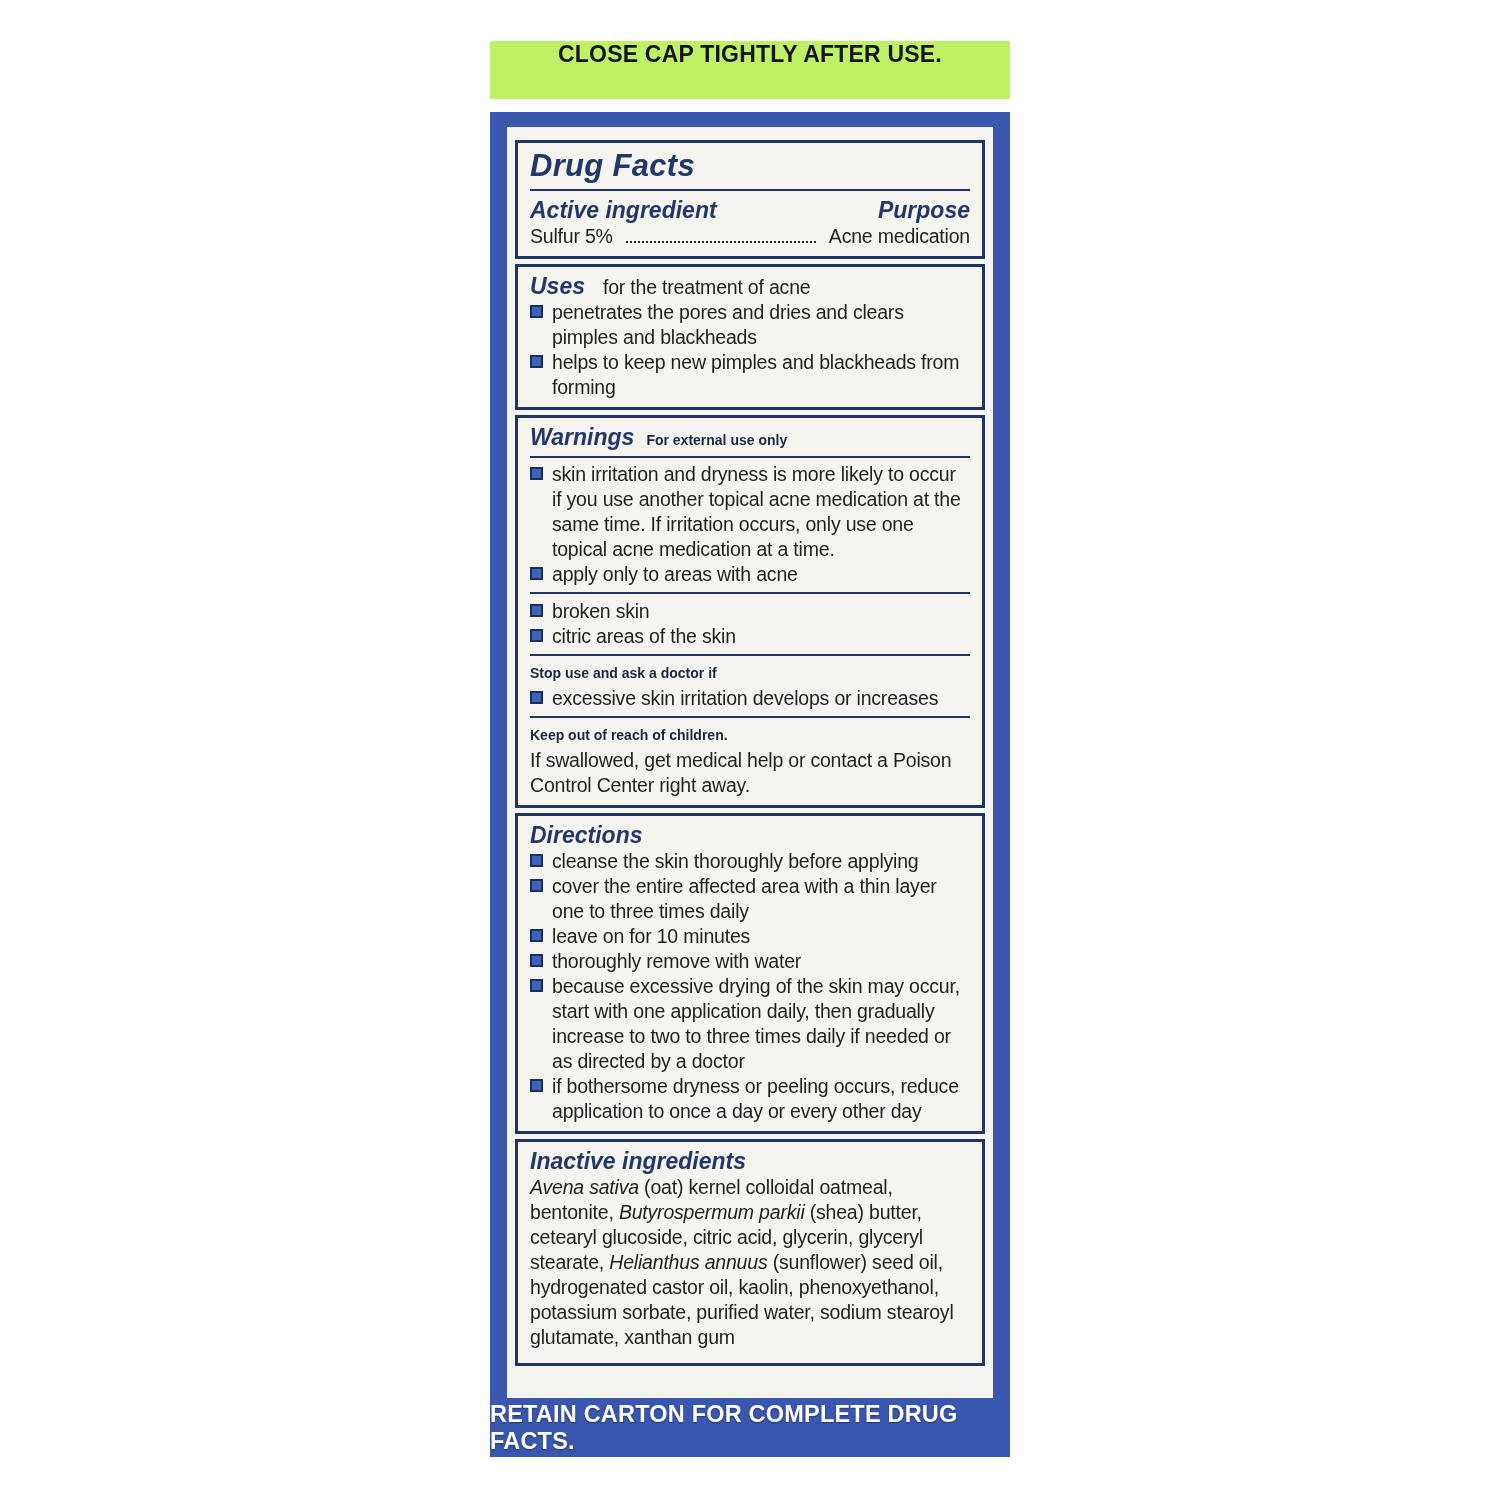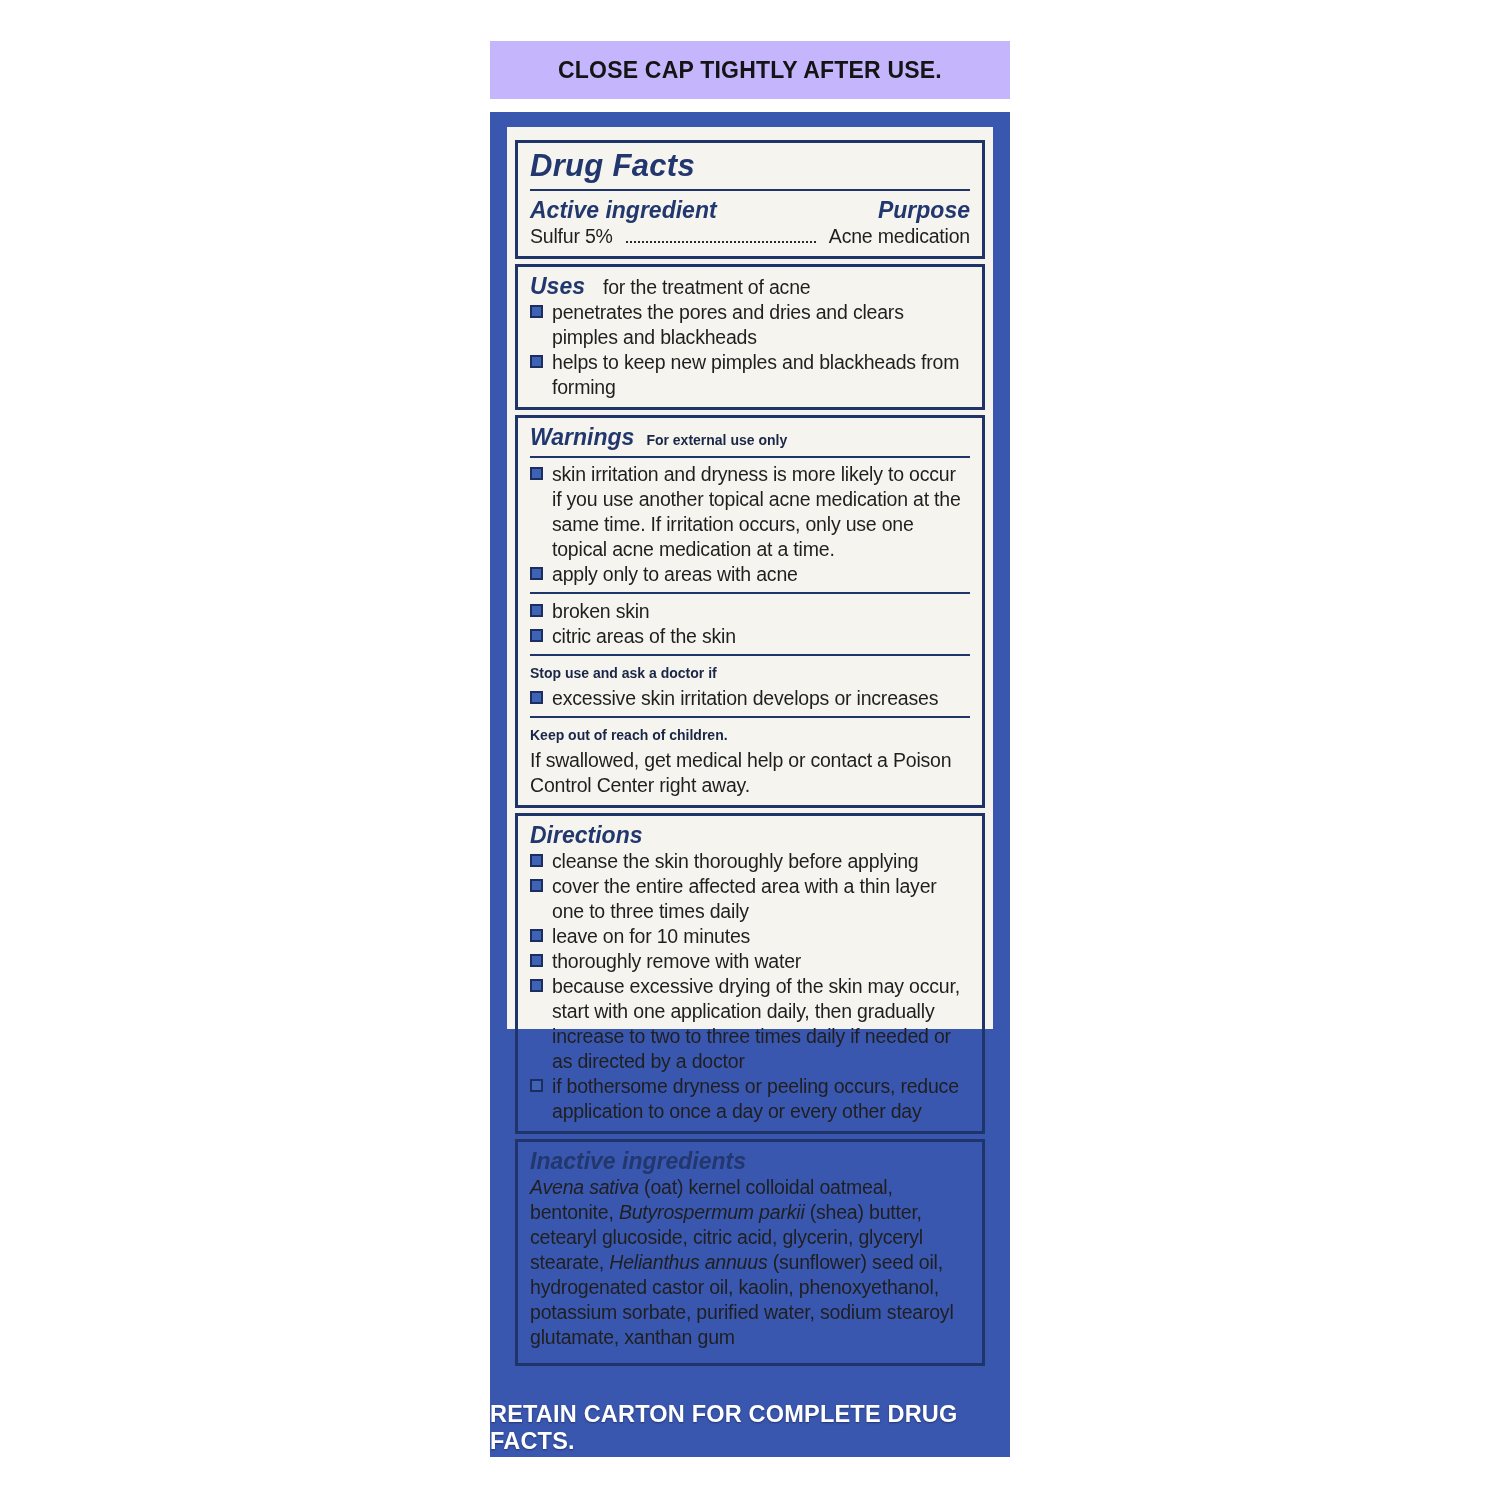--- a/index.html
+++ b/index.html
@@ -7,34 +7,34 @@
   body {
     background:#ffffff;
     position:relative;
     font-family:"Liberation Sans", sans-serif;
     color:#1f1f1f;
   }
 
   
   .banner {
     position:absolute; left:490px; top:41px; width:520px; height:58px;
-    background:#c4b5fd;
-    display:flex; align-items:center; justify-content:center;
+    background:#bef264;
+    display:flex; align-items:flex-start; justify-content:center;
   }
   .banner-text {
     font-weight:bold; font-size:23px; color:#141414; letter-spacing:.2px;
   }
 
   
   .panel {
     position:absolute; left:490px; top:112px; width:520px; height:1345px;
     background:#3A57B0;
   }
   .panel-inner {
-    position:absolute; left:17px; top:15px; width:486px; height:902px;
+    position:absolute; left:17px; top:15px; width:486px; height:1271px;
     background:#F5F4EE;
     padding:13px 8px 0 8px;
     display:flex; flex-direction:column; gap:5px;
   }
 
   .dfbox {
     border:3px solid #1F3468;
     padding:5px 12px 7px 12px;
   }
   .dfbox.inactive-box { min-height:227px; }

